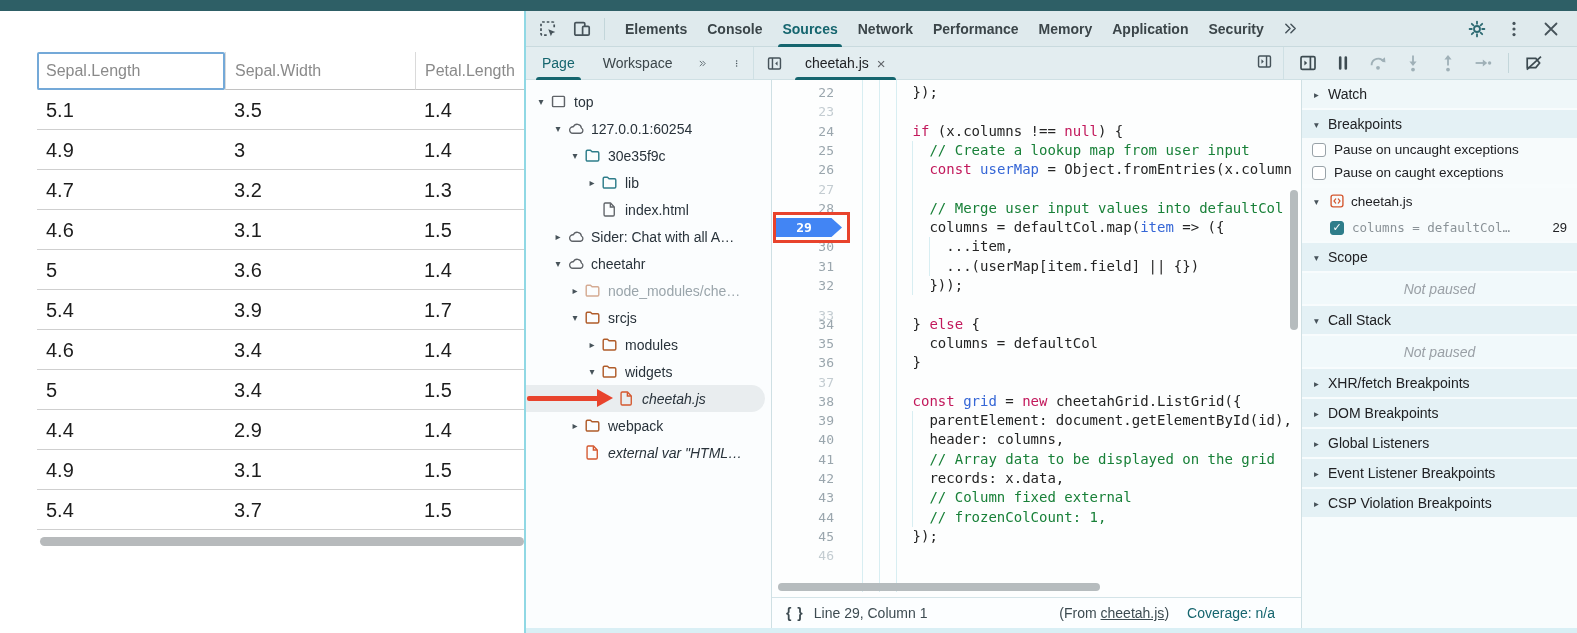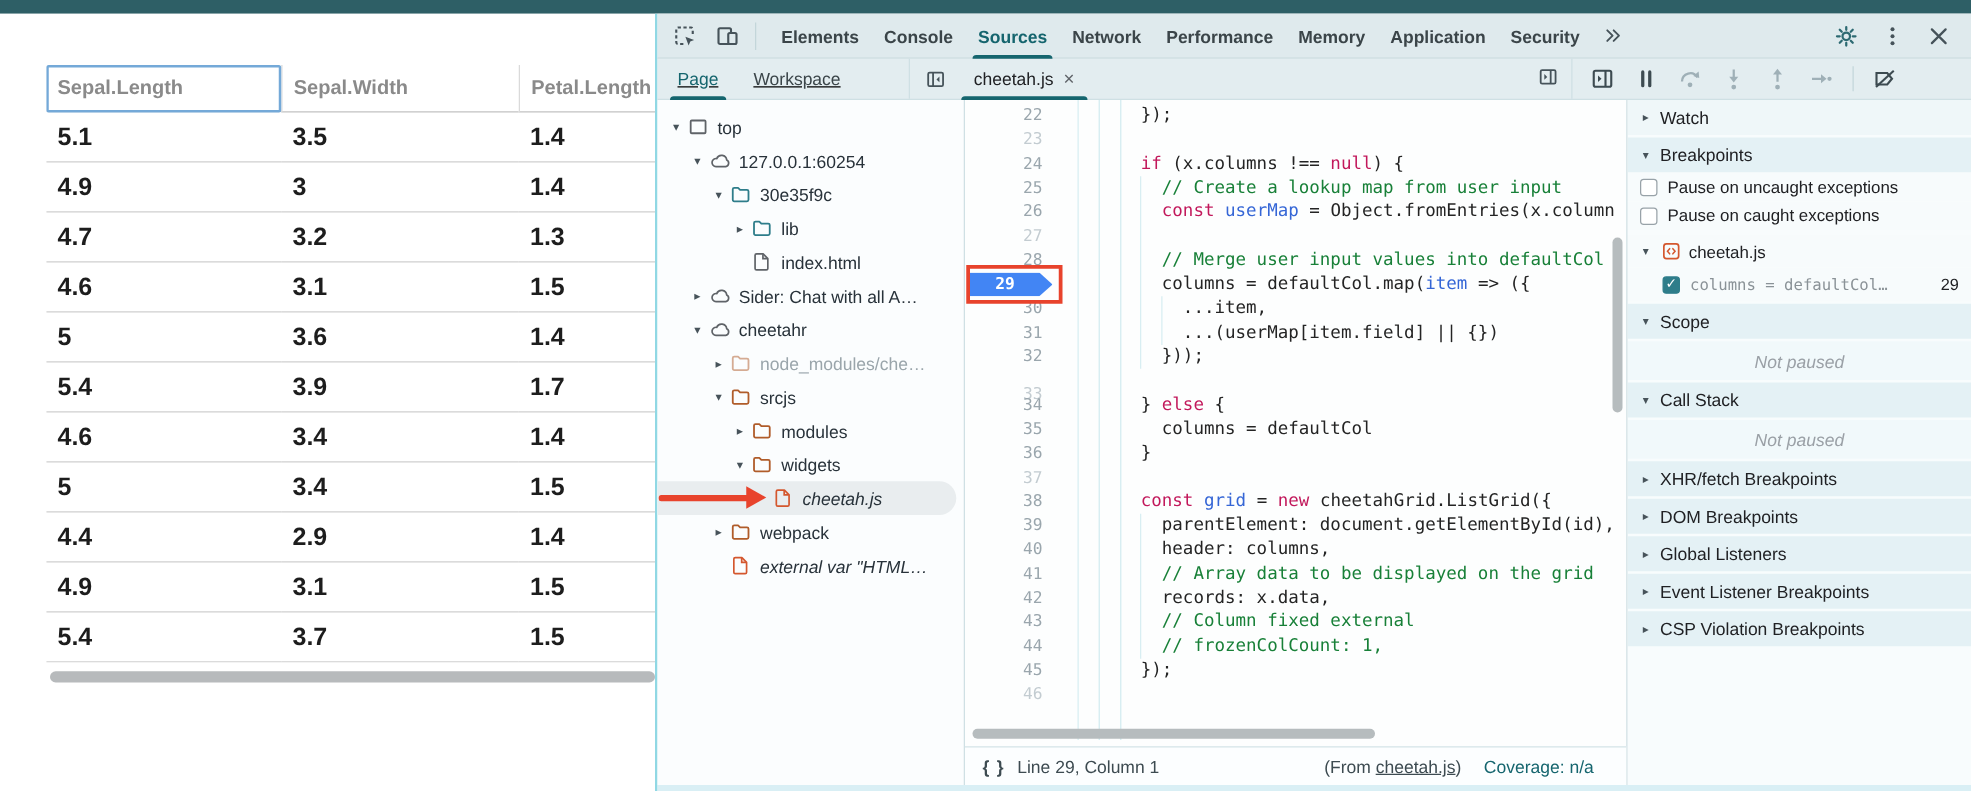--- a/index.html
+++ b/index.html
@@ -3,21 +3,21 @@
 <meta charset="utf-8">
 <style>
   html,body{margin:0;padding:0;background:#fff;}
   .screen{position:relative;width:1577px;height:633px;background:#fff;overflow:hidden;
           font-family:"Liberation Sans",sans-serif;-webkit-font-smoothing:antialiased;}
   
   .topbar{position:absolute;left:0;top:0;width:100%;height:11px;background:#2e5f66;}
   
   .page{position:absolute;left:0;top:11px;width:524px;height:622px;background:#fff;overflow:hidden;}
   .grid{position:absolute;left:37px;top:41px;width:487px;overflow:hidden;}
-  .g-row{display:flex;width:540px;font-weight:bold;}
+  .g-row{display:flex;width:540px;}
   .g-hcell{height:38px;line-height:38px;font-size:16px;color:#8a8a8a;padding-left:9px;
            box-sizing:border-box;background:#fff;border-bottom:1px solid #c2c2c2;border-left:1px solid #dadada;position:relative;}
   .g-hcell.first{border-left:none;}
   .g-hcell.focused{outline:2px solid #74a9d8;outline-offset:-2px;border-radius:2px;z-index:2;}
   .g-cell{height:40px;line-height:40px;font-size:20px;color:#1d1d1d;padding-left:9px;
           box-sizing:border-box;border-bottom:1px solid #cfcfcf;}
   .g-scroll{position:absolute;left:40px;top:526px;width:484px;height:9px;border-radius:5px;background:#b7babc;}
   
   .devtools{position:absolute;left:524px;top:11px;width:1053px;height:622px;background:#fdfefe;
             border-left:2px solid #90d8e4;box-sizing:border-box;}
@@ -25,21 +25,21 @@
   .ticon{display:inline-flex;width:20px;height:20px;color:#46535a;flex:0 0 auto;}
   .ticon svg{width:100%;height:100%;}
   .tb-div{width:1px;height:22px;background:#c3d6da;margin:0 10px 0 12px;}
   .dt-tab{height:36px;display:flex;align-items:center;padding:0 10px;font-size:14px;color:#3b4549;position:relative;cursor:default;font-weight:bold;}
   .dt-tab.active{color:#15656e;}
   .dt-tab.active::after{content:"";position:absolute;left:6px;right:6px;bottom:0;height:3px;background:#15656e;border-radius:3px 3px 0 0;}
   .tb-right{margin-left:auto;display:flex;align-items:center;gap:17px;padding-right:16px;}
   .more-ic{width:17px;height:17px;color:#46535a;margin-left:8px;}
   
   .dt-subbar{height:33px;background:#e3edf0;border-bottom:1px solid #cfe0e4;display:flex;box-sizing:border-box;}
-  .sub-nav{width:202px;border-right:1px solid #cfe0e4;box-sizing:border-box;display:flex;align-items:center;padding-left:14px;gap:24px;text-decoration:underline;}
+  .sub-nav{width:228px;border-right:1px solid #cfe0e4;box-sizing:border-box;display:flex;align-items:center;padding-left:14px;gap:24px;}
   .nav-tab{font-size:14px;color:#3b4549;height:33px;display:flex;align-items:center;position:relative;padding:0 2px;}
   .nav-tab.active{color:#15656e;}
   .nav-tab.active::after{content:"";position:absolute;left:-4px;right:-4px;bottom:0;height:3px;background:#15656e;border-radius:3px 3px 0 0;}
   .sicon{display:inline-flex;width:17px;height:17px;color:#46535a;}
   .sicon svg{width:100%;height:100%;}
   .sub-editor{width:530px;border-right:1px solid #cfe0e4;box-sizing:border-box;display:flex;align-items:center;position:relative;}
   .ed-collapse{margin-left:12px;}
   .ed-tab{margin-left:10px;height:33px;display:flex;align-items:center;gap:8px;padding:0 12px;position:relative;font-size:14px;color:#202124;}
   .ed-tab::after{content:"";position:absolute;left:2px;right:2px;bottom:0;height:3px;background:#15656e;border-radius:3px 3px 0 0;}
   .ed-close{font-size:15px;color:#5f6368;line-height:1;}

